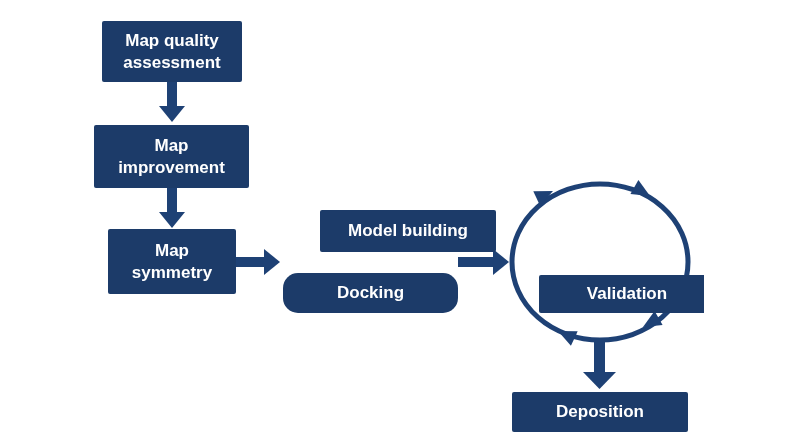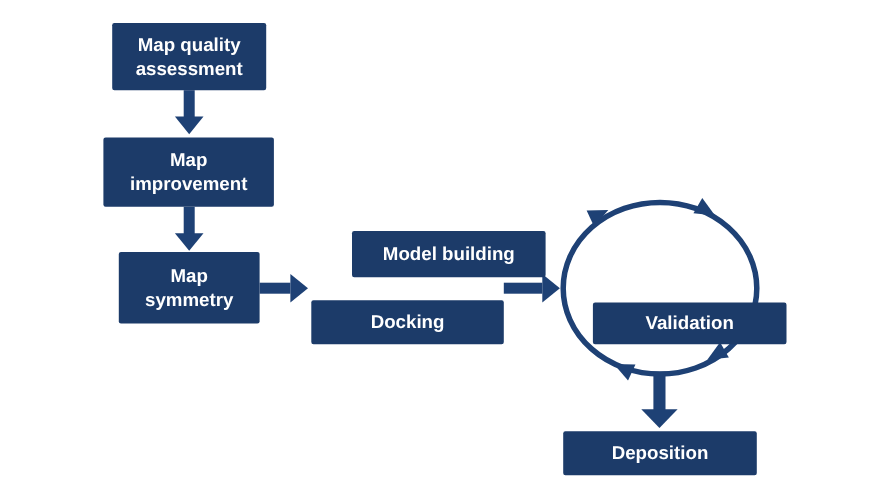--- a/index.html
+++ b/index.html
@@ -1,19 +1,19 @@
 <!DOCTYPE html>
 <html style="--box-fill: #1c3b69; --box-text: #ffffff; --arrow: #1e4175; --bg: #ffffff;"><head>
 <meta charset="utf-8">
 <style>
   html,body { margin:0; padding:0; }
   body { font-family: "Liberation Sans", sans-serif; background:#fff; }
   #canvas {
     position:relative; width:704px; height:443px;
-    background: var(--bg, #fff); overflow:hidden;padding-left:36px;
+    background: var(--bg, #fff); overflow:hidden;
   }
   #diagram-svg { position:absolute; left:0; top:0; }
   .arr  { fill: var(--arrow, #1e4175); }
   .cyc  { stroke: var(--arrow, #1e4175); fill:none; stroke-width:5px; }
   .box {
     position:absolute;
     background: var(--box-fill, #1c3b69);
     color: var(--box-text, #ffffff);
     display:flex; align-items:center; justify-content:center;
     text-align:center;
@@ -78,21 +78,21 @@
   </div>
 
   <div class="box" style="left:108px; top:229px; width:128px; height:65px;">
     <span class="lbl wrap-symmetry">Map symmetry</span>
   </div>
 
   <div class="box" style="left:282px; top:210px; width:176px; height:42px;margin-left:38px;">
     <span class="lbl">Model building</span>
   </div>
 
-  <div class="box" style="left:283px; top:273px; width:175px; height:40px;">
+  <div class="box" style="left:283px; top:273px; width:175px; height:40px;border-radius:15px;">
     <span class="lbl">Docking</span>
   </div>
 
 
   <div class="box" style="left:511px; top:275px; width:176px; height:38px;margin-left:28px;">
     <span class="lbl">Validation</span>
   </div>
 
   <div class="box" style="left:512px; top:392px; width:176px; height:40px;">
     <span class="lbl">Deposition</span>

